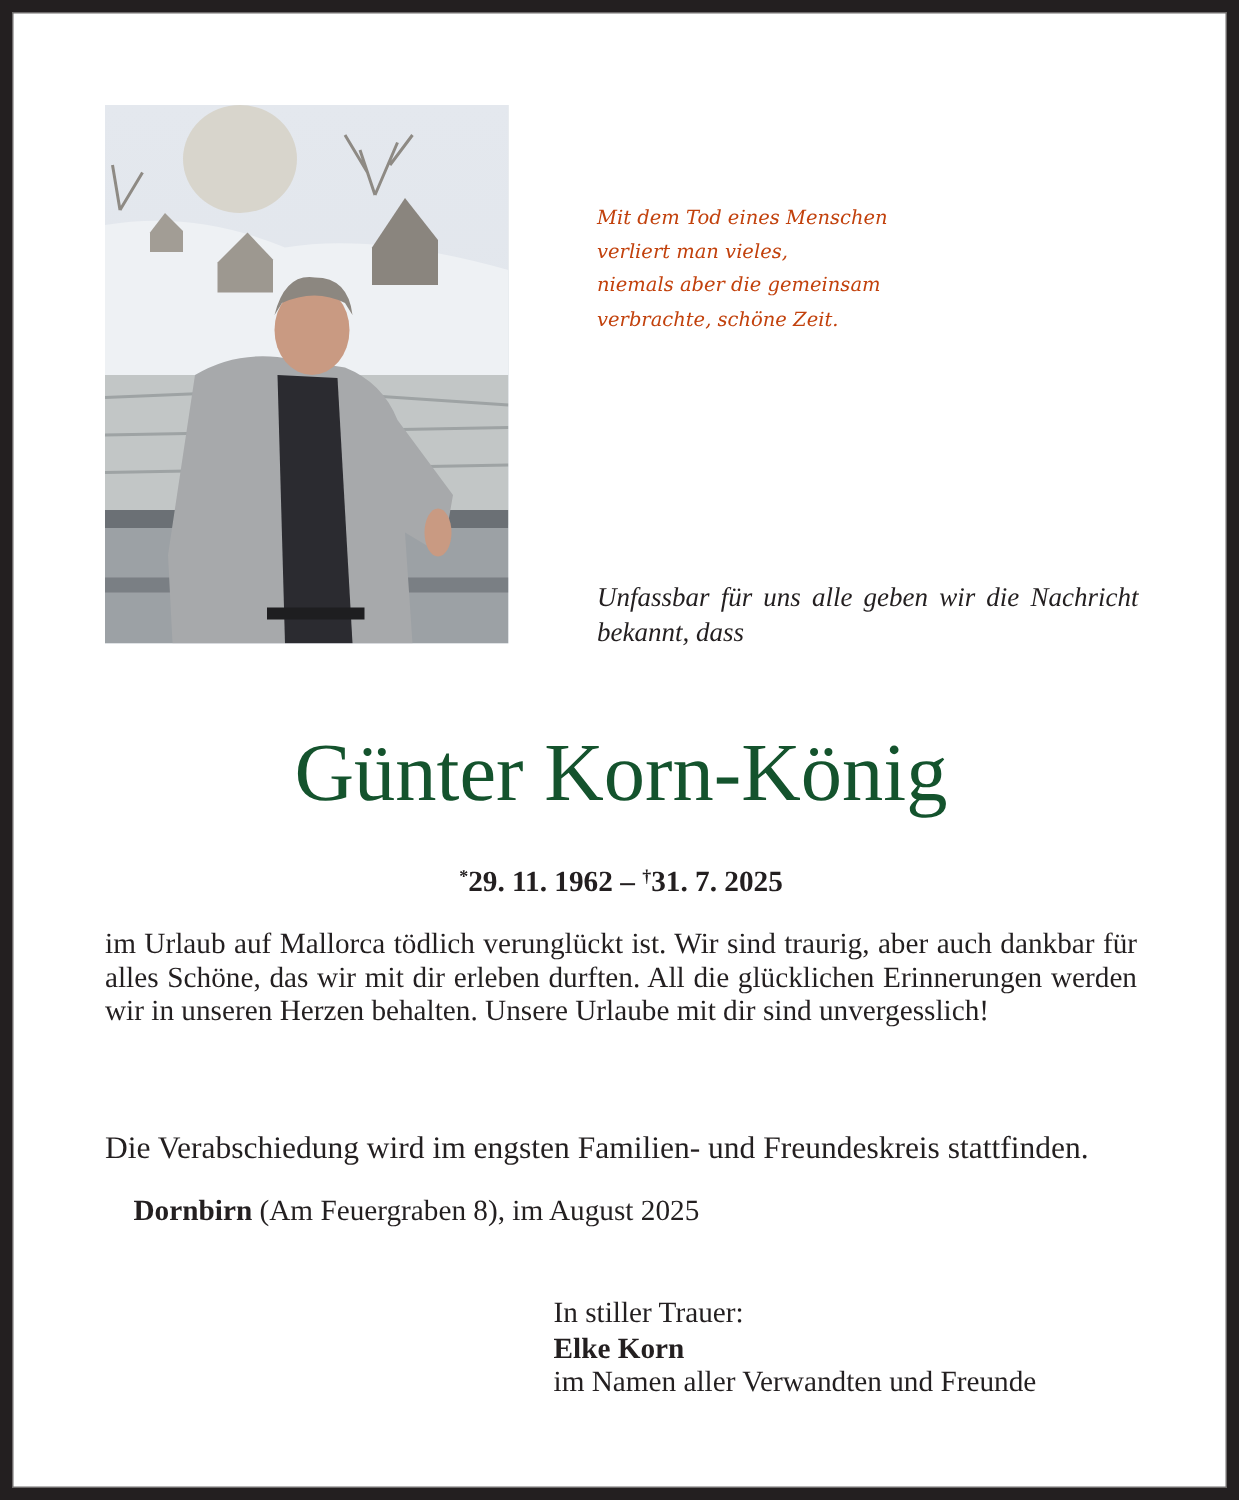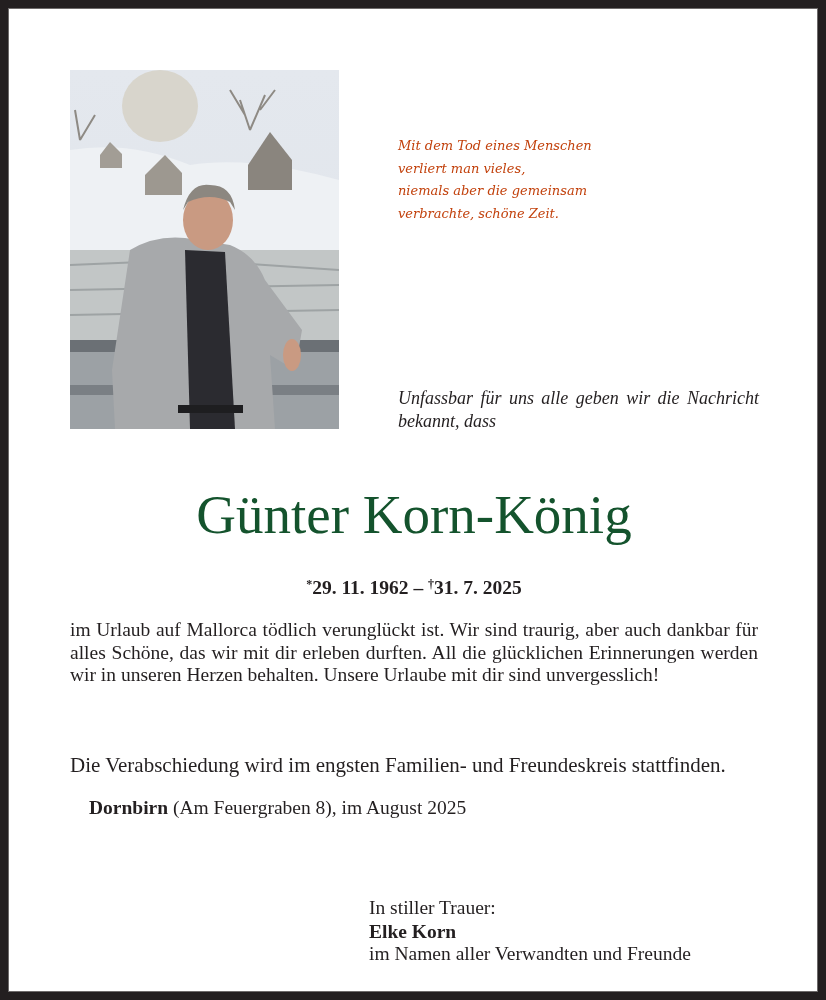--- a/index.html
+++ b/index.html
@@ -11,21 +11,21 @@
   .quote div { white-space:nowrap; }
   .intro { position:absolute; left:389px; top:378px; width:361px; font-family:"Liberation Serif", serif; font-size:18px; line-height:22.5px; text-align:justify; text-align-last:left;font-style:italic; }
   .name { position:absolute; left:0; top:474px; width:810px; text-align:center; font-family:"Liberation Serif", serif; font-size:55px; line-height:64px; color:#14532d; }
   .dates { position:absolute; left:0; top:541px; width:810px; text-align:center; font-family:Liberation Serif, serif; font-weight:bold; font-size:19.5px; line-height:24px;margin-top:22px; }
   .dates sup { font-size:12px; vertical-align:6px; }
   .body-text { position:absolute; left:61px; top:610px; width:688px; font-family:"Liberation Serif", serif; font-size:19.5px; line-height:22.5px; text-align:justify; text-align-last:left; }
   .farewell { position:absolute; left:61px; top:745px; width:700px; font-family:"Liberation Serif", serif; font-size:21px; line-height:22.5px; white-space:nowrap; }
   .place { position:absolute; left:61px; top:788px; width:700px; font-family:"Liberation Serif", serif; font-size:19.5px; line-height:22.5px; white-space:nowrap;margin-left:19px; }
   .place b { font-weight:bold; }
   .mourners { position:absolute; left:360px; top:856px; width:420px; font-family:"Liberation Serif", serif; font-size:19.5px; line-height:22px; }
-  .mourners .lead { margin-bottom:2px;margin-top:32px; }
+  .mourners .lead { margin-bottom:2px; }
   .mourners b { font-weight:bold; }
 </style>
 </head>
 <body>
 
 <div class="card">
 
   <div class="photo">
     <svg viewBox="0 0 269 359" preserveAspectRatio="none">
       <defs>

